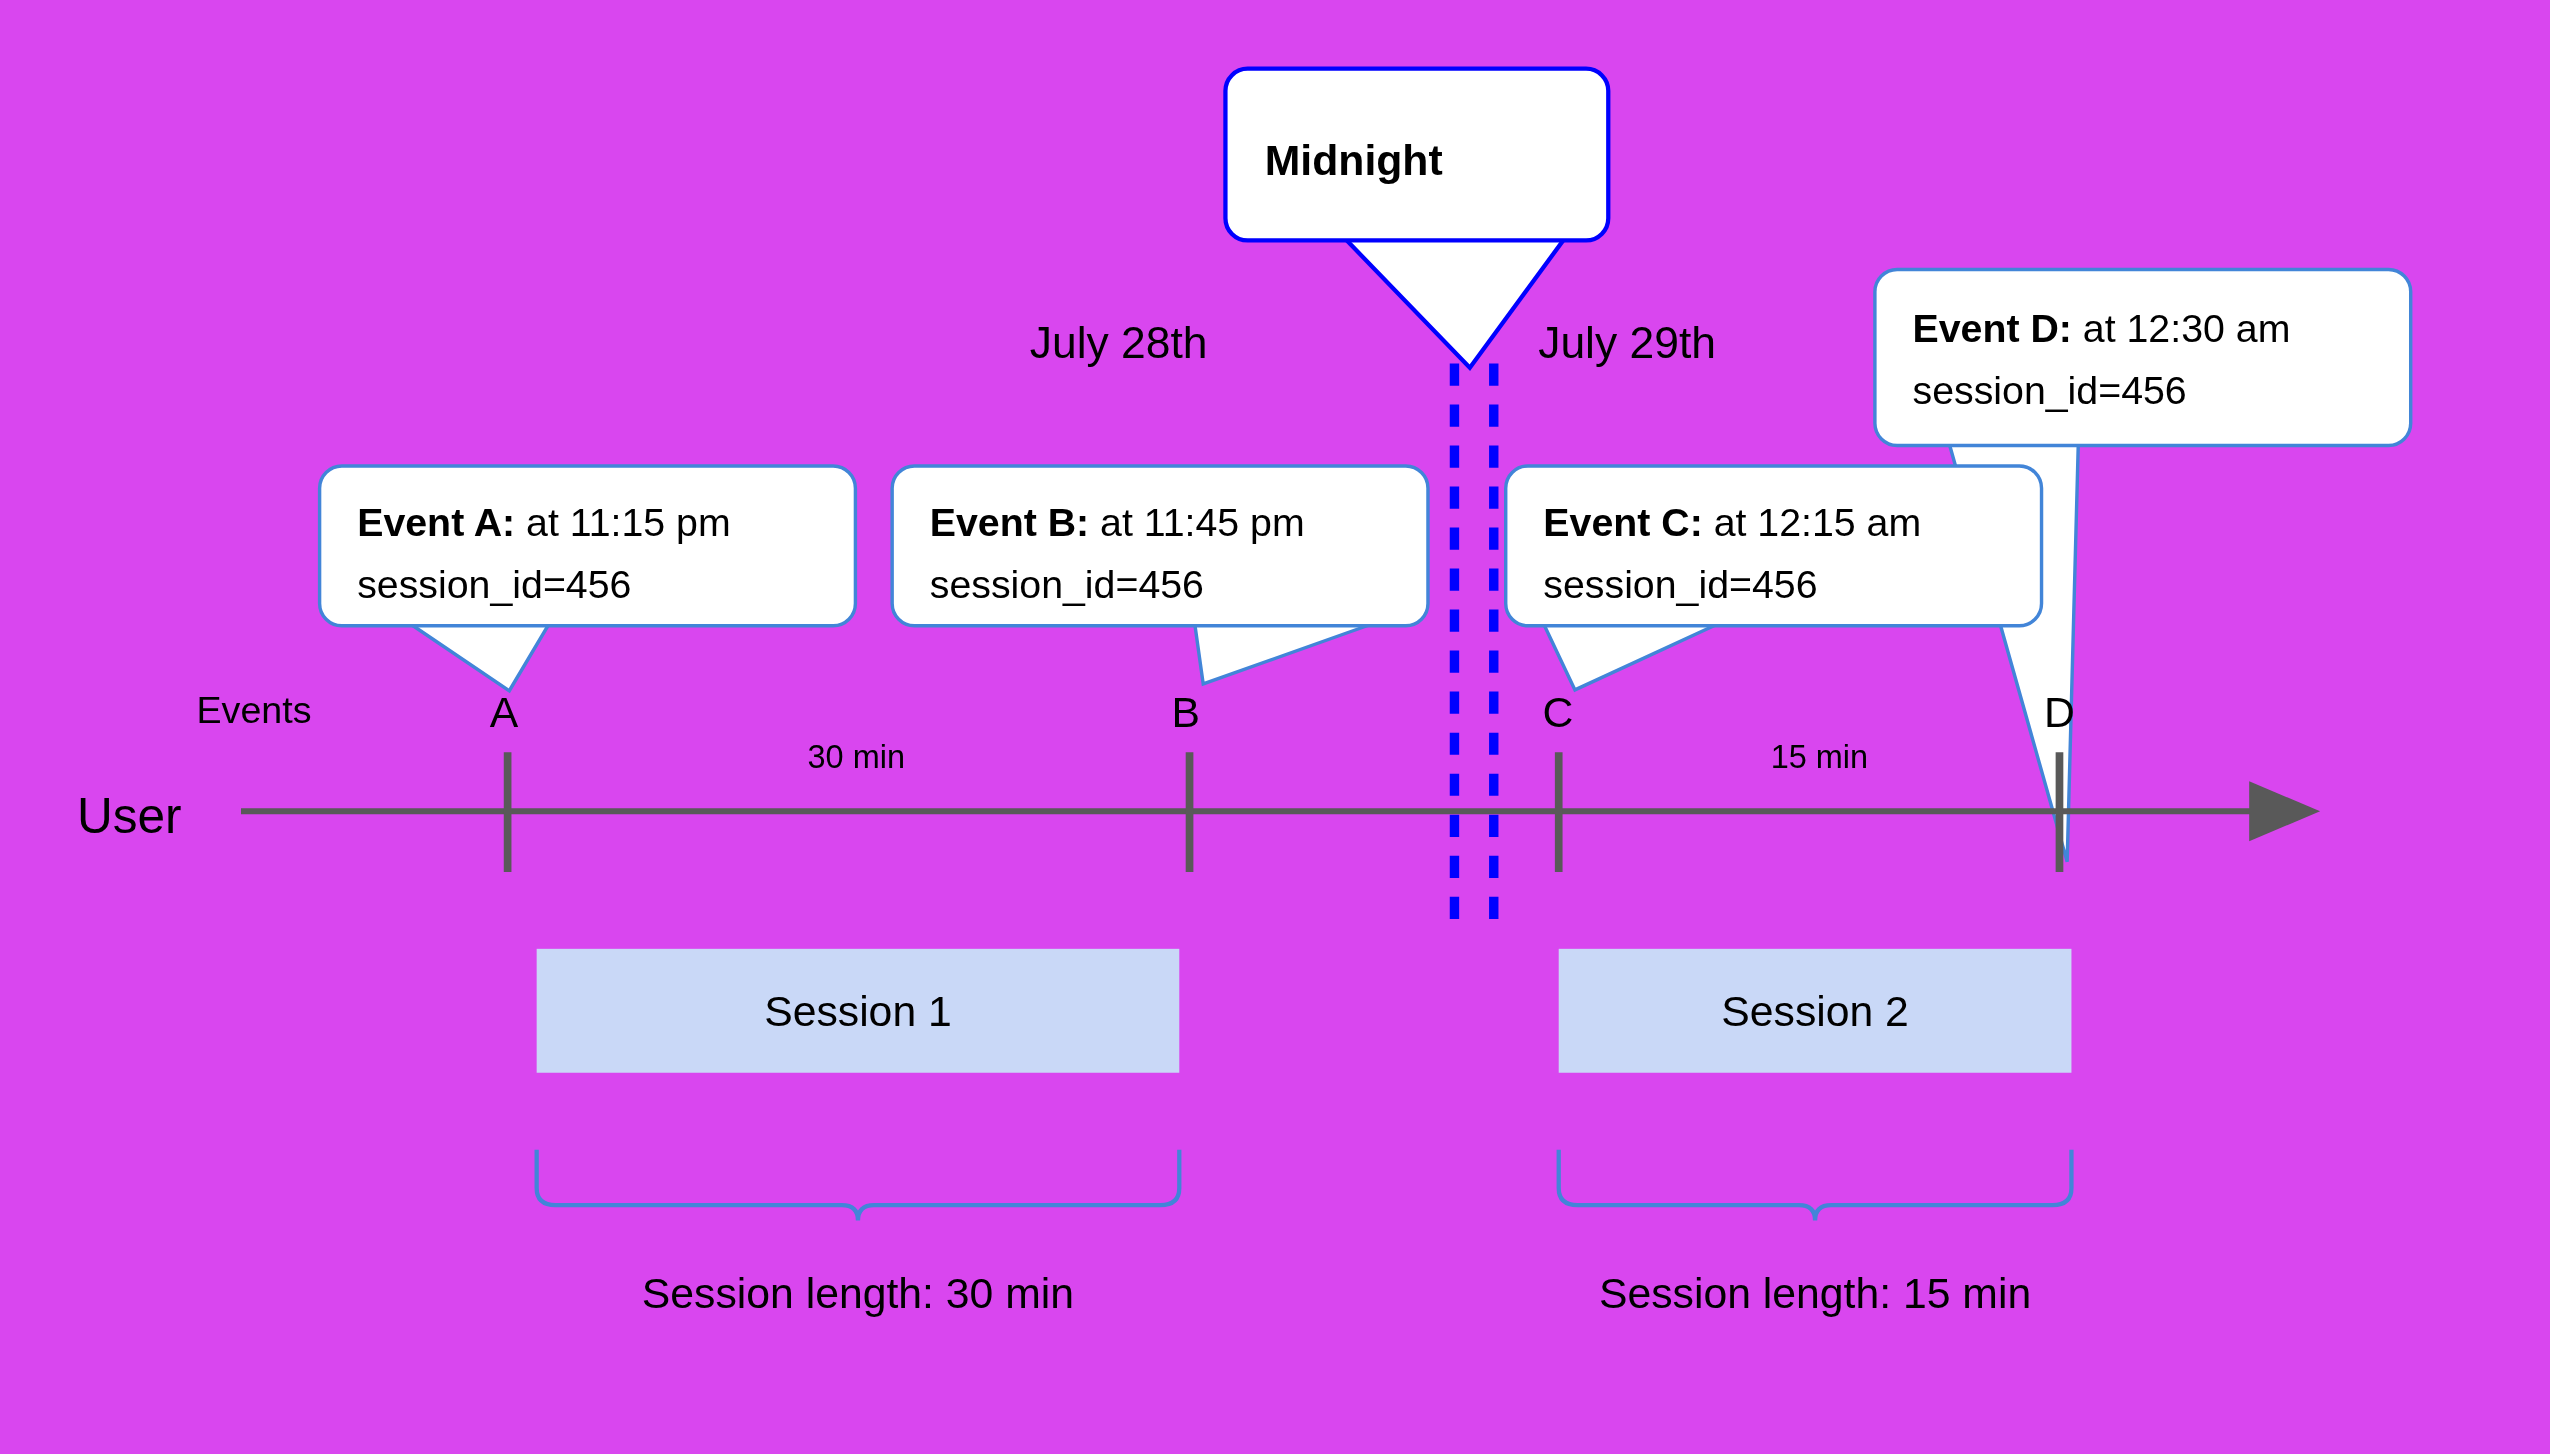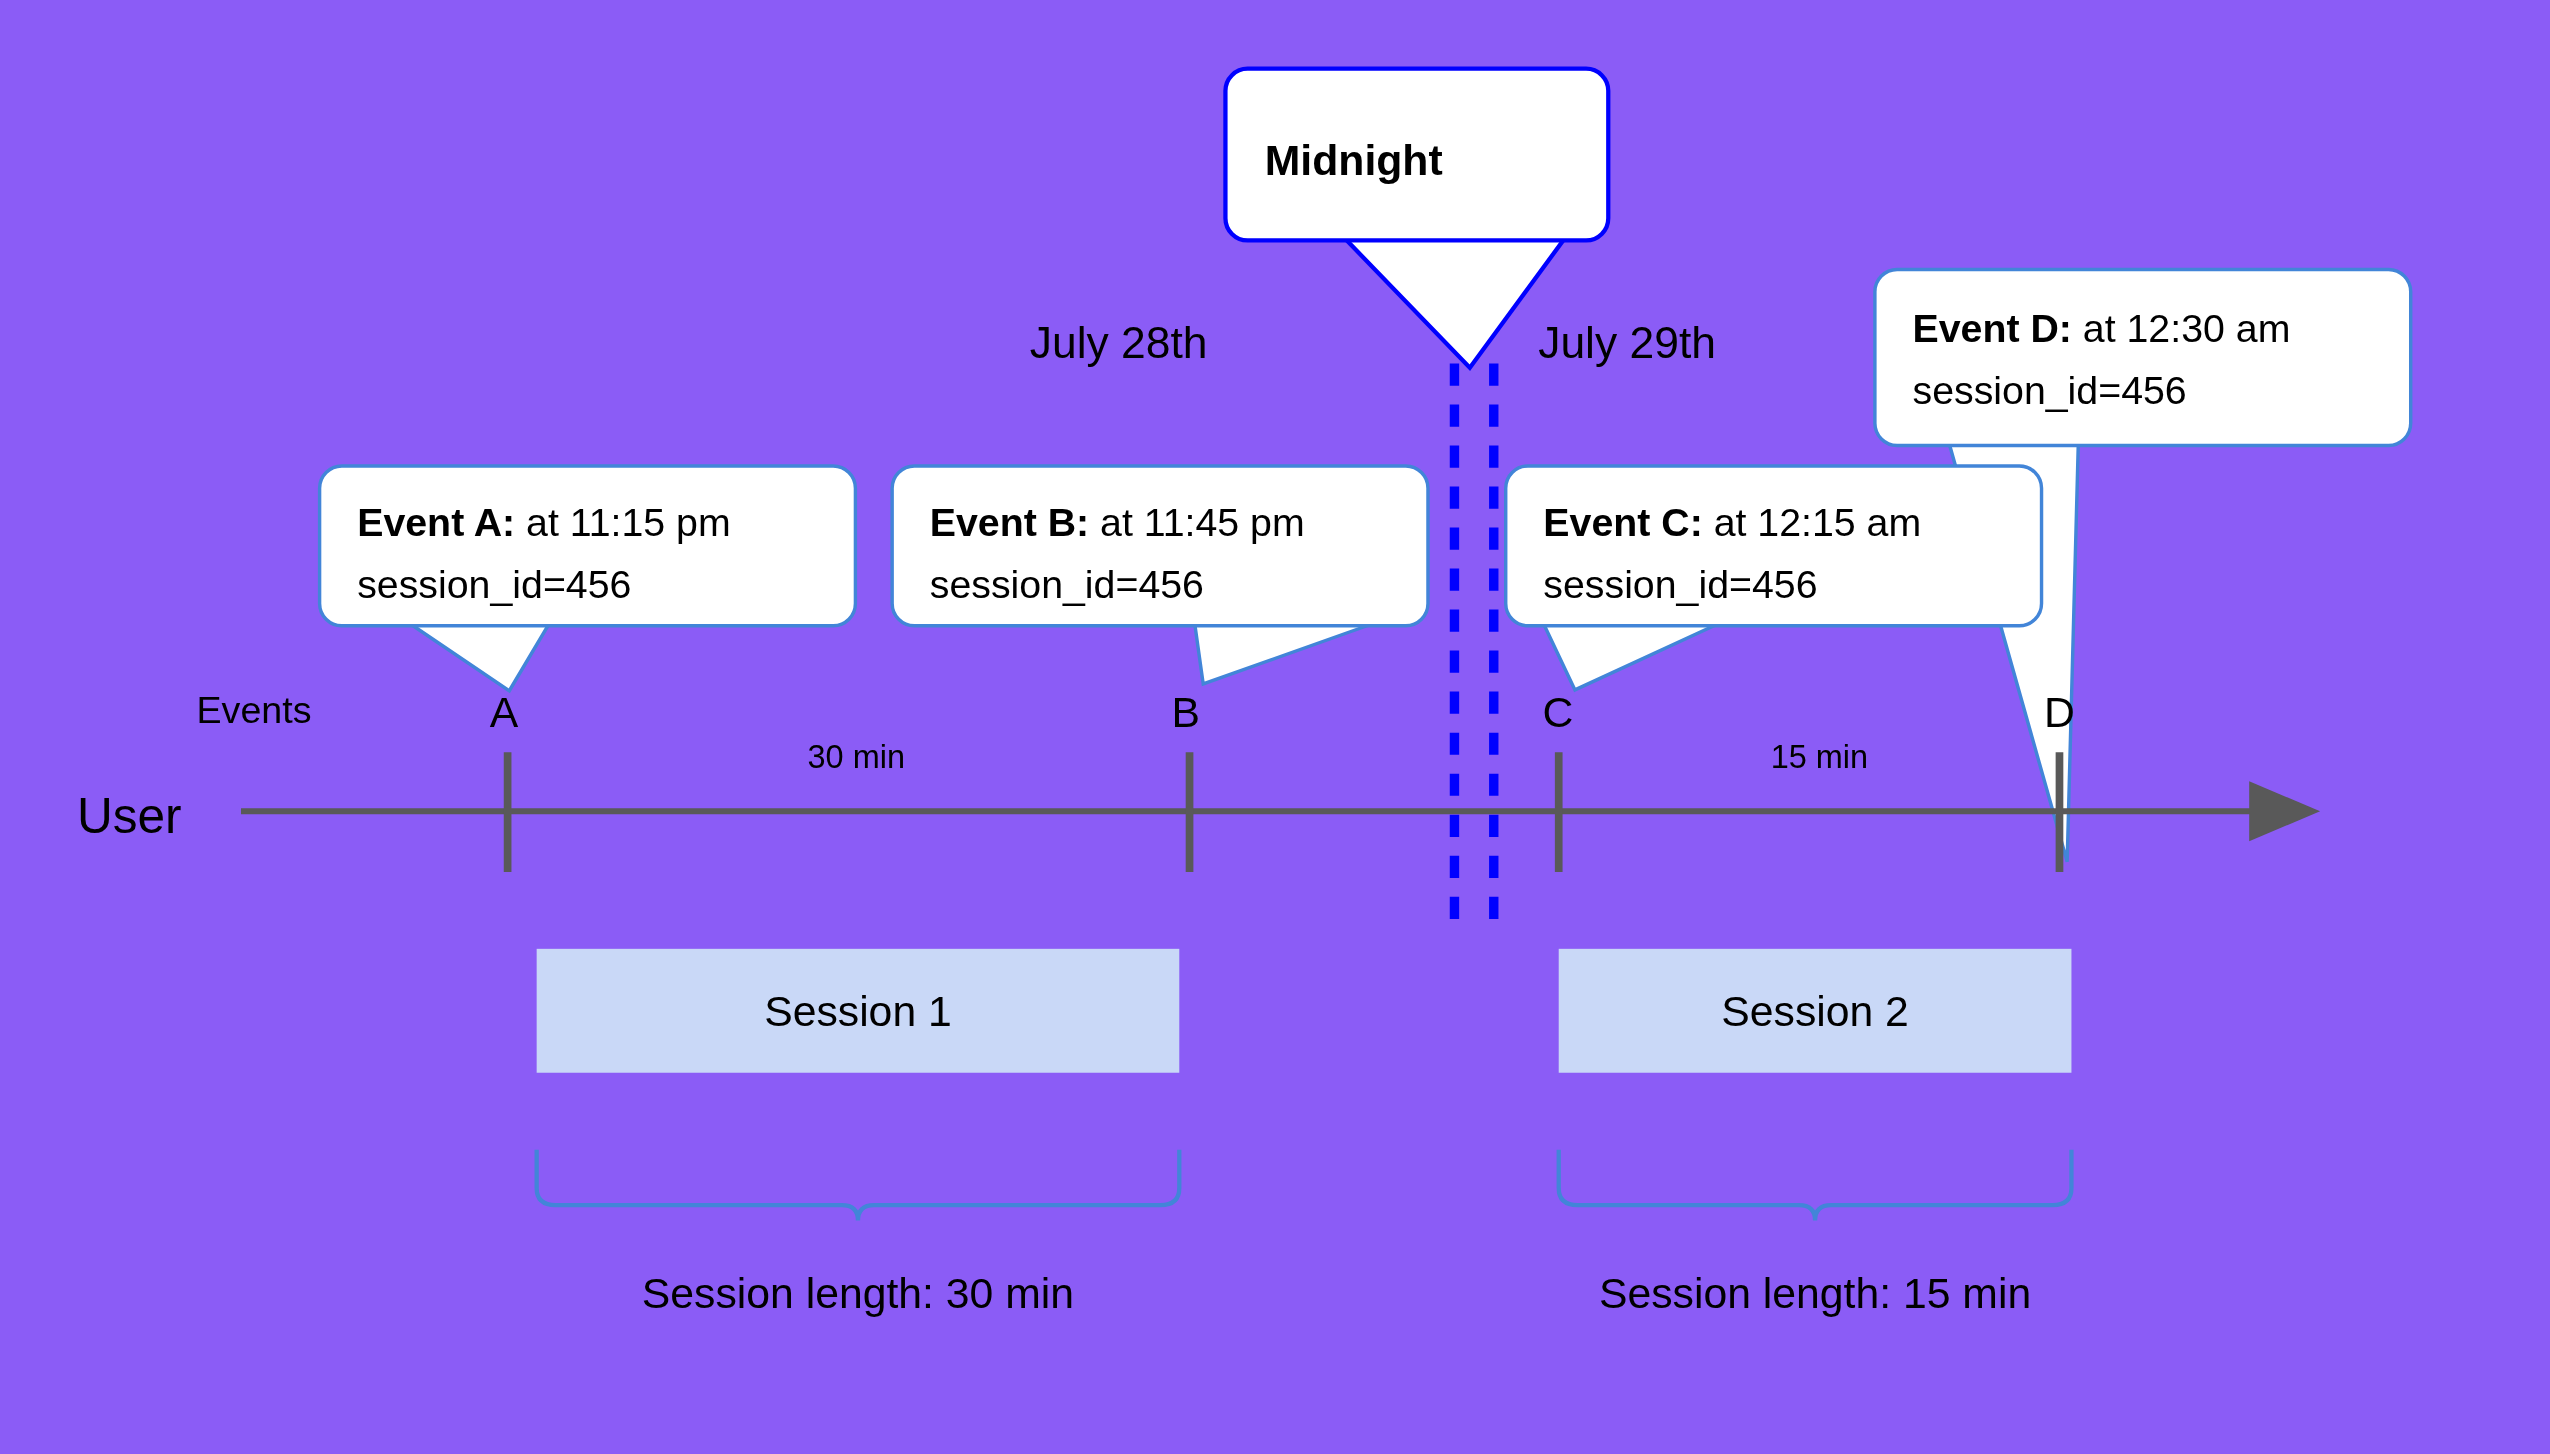--- a/index.html
+++ b/index.html
@@ -7,21 +7,21 @@
     padding: 0;
     background: #ffffff;
   }
   body {
     font-family: "Liberation Sans", sans-serif;
   }
   #stage {
     position: relative;
     width: 2550px;
     height: 1455px;
-    background: #8b5cf6;
+    background: #d946ef;
     overflow: hidden;
   }
   #diagram {
     position: absolute;
     top: 0;
     left: 0;
     width: 2550px;
     height: 1455px;
   }
   text {

